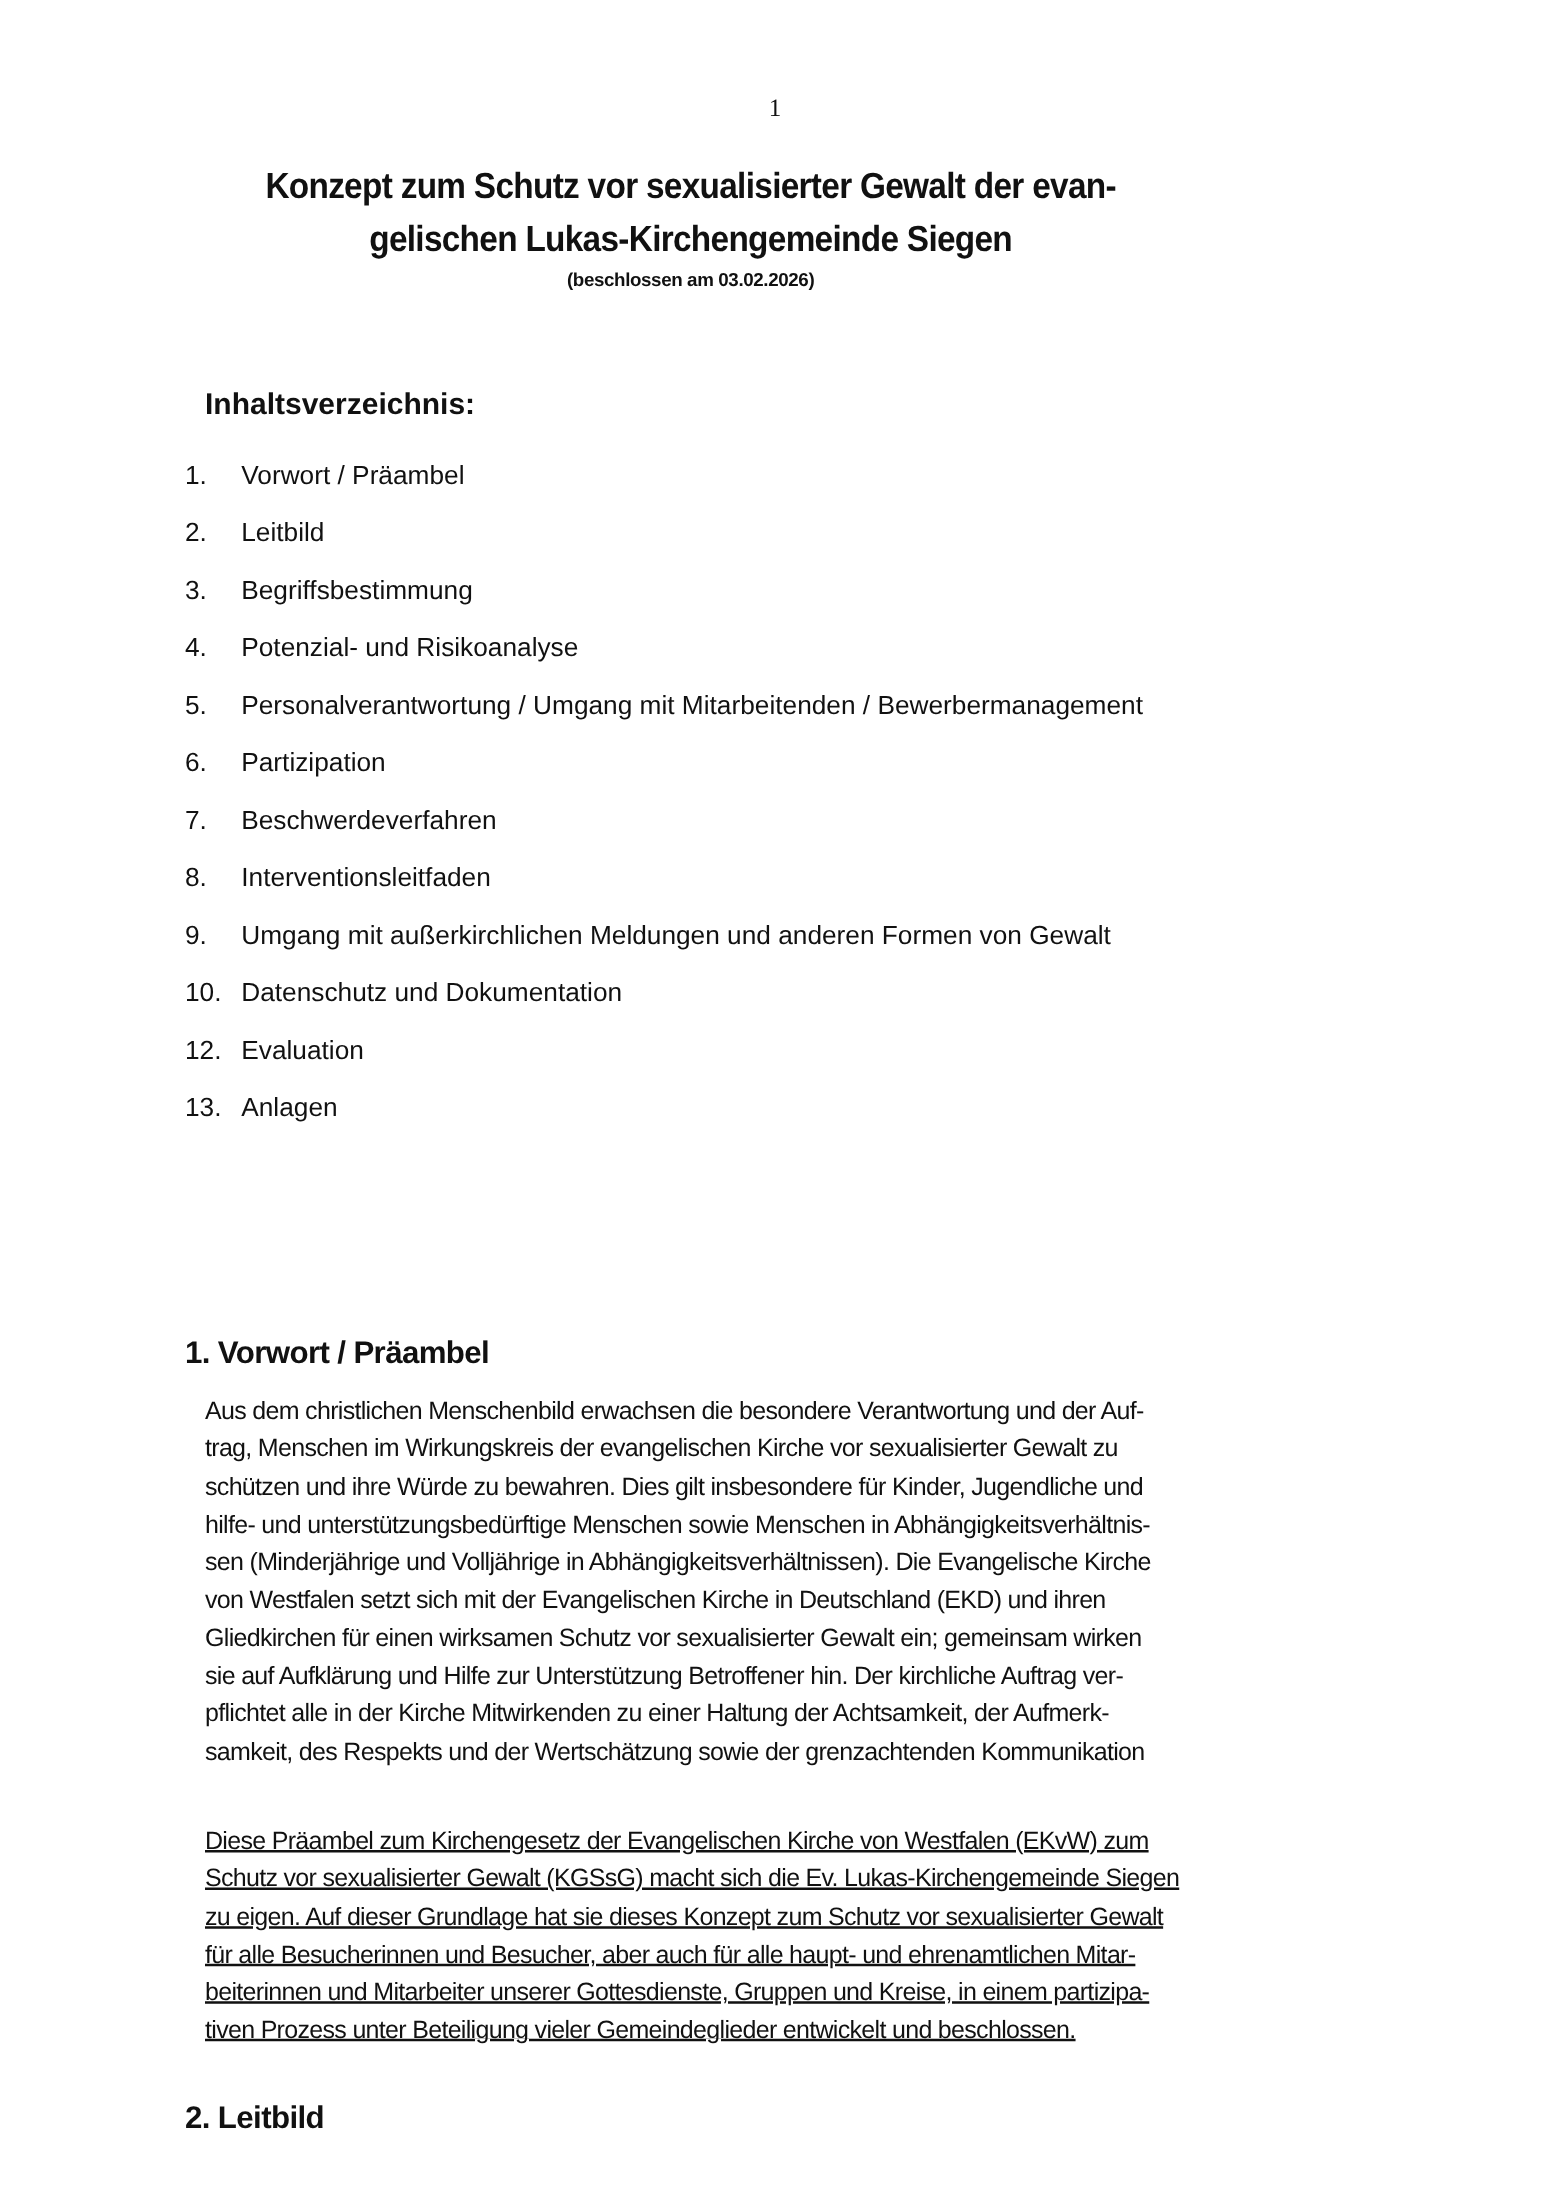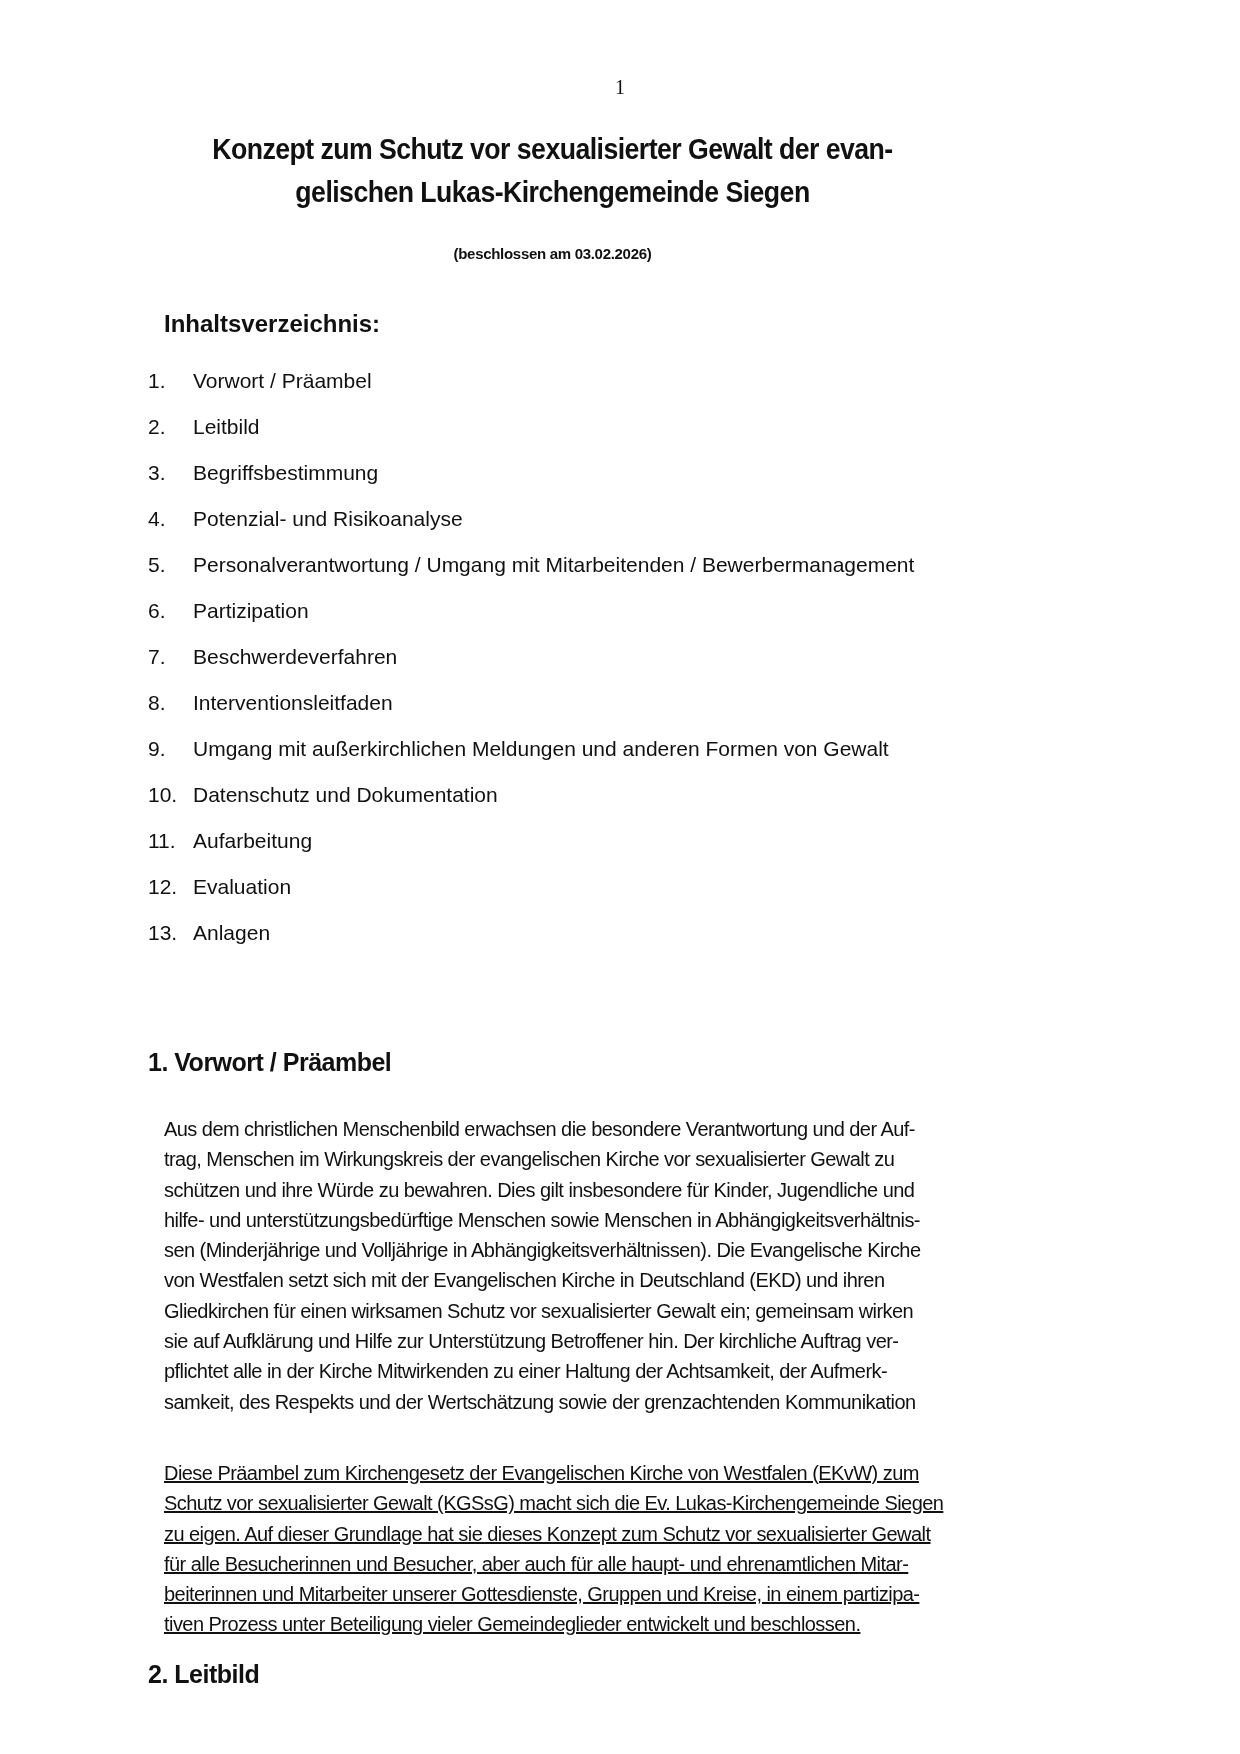--- a/index.html
+++ b/index.html
@@ -2,29 +2,29 @@
 <html><head>
 <meta charset="utf-8">
 <style>
   html, body { margin: 0; padding: 0; background: #ffffff; }
   body { width: 1240px; height: 1754px; position: relative; overflow: hidden; color: #111; }
   .page-number { position: absolute; top: 76px; left: 0; width: 1240px; text-align: center;
     font-family: "Liberation Serif", serif; font-size: 20px; }
   .title-block { position: absolute; top: 128px; left: 0; width: 1105px; text-align: center;
     font-family: "Liberation Sans", sans-serif; font-weight: bold; }
   .title-line { font-size: 29px; line-height: 43px; letter-spacing: -0.6px; transform: scaleX(0.92); }
-  .subtitle { font-size: 15px; line-height: 22px; letter-spacing: -0.3px; margin-top: 29px; }
+  .subtitle { font-size: 15px; line-height: 22px; letter-spacing: -0.3px; }
   .toc-heading { position: absolute; top: 310px; left: 164px; font-family: "Liberation Sans", sans-serif;
     font-weight: bold; font-size: 24px; }
   .toc { position: absolute; top: 366px; left: 148px; margin: 0; padding: 0; list-style: none;
     font-family: "Liberation Sans", sans-serif; font-size: 21px; }
   .toc li { height: 46px; line-height: 30px; display: flex; }
   .toc .num { width: 45px; display: inline-block; }
   .section-heading { position: absolute; left: 148px; font-family: "Liberation Sans", sans-serif;
-    font-weight: bold; font-size: 25px; letter-spacing: -0.5px; }
+    font-weight: bold; font-size: 25px; letter-spacing: -0.5px; margin-top: 20px; }
   .body-text { position: absolute; left: 148px; width: 940px; font-family: "Liberation Sans", sans-serif;
     font-size: 20px; line-height: 30.3px; letter-spacing: -0.55px; margin: 16px; }
   .body-text .line { display: block; white-space: nowrap; }
 </style>
 </head>
 <body>
 
 <div class="page-number">1</div>
 
 <div class="title-block">
@@ -70,24 +70,20 @@
     </li>
   <li>
       <span class="num">9.</span>
       <span>Umgang mit außerkirchlichen Meldungen und anderen Formen von Gewalt</span>
     </li>
   <li>
       <span class="num">10.</span>
       <span>Datenschutz und Dokumentation</span>
     </li>
   <li>
-      <span class="num">11.</span>
-      <span>Aufarbeitung</span>
-    </li>
-  <li>
       <span class="num">12.</span>
       <span>Evaluation</span>
     </li>
   <li>
       <span class="num">13.</span>
       <span>Anlagen</span>
     </li>
 </ol>
 
 <div class="section-heading" style="top:1048px;">1. Vorwort / Präambel</div>

